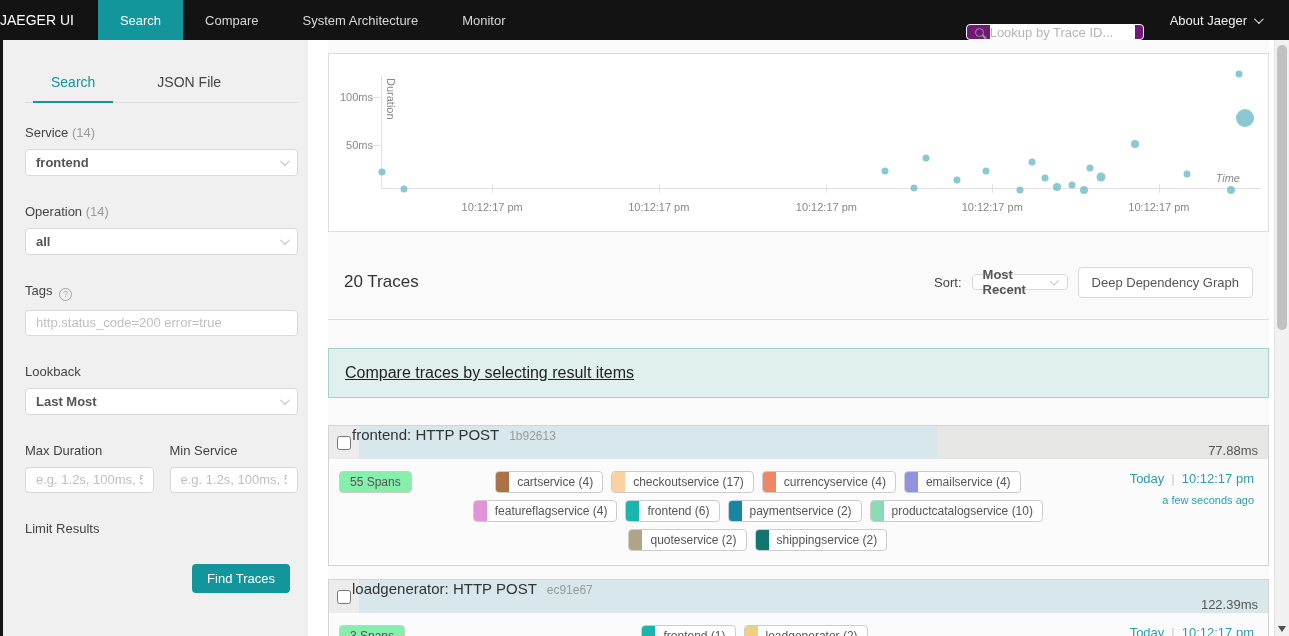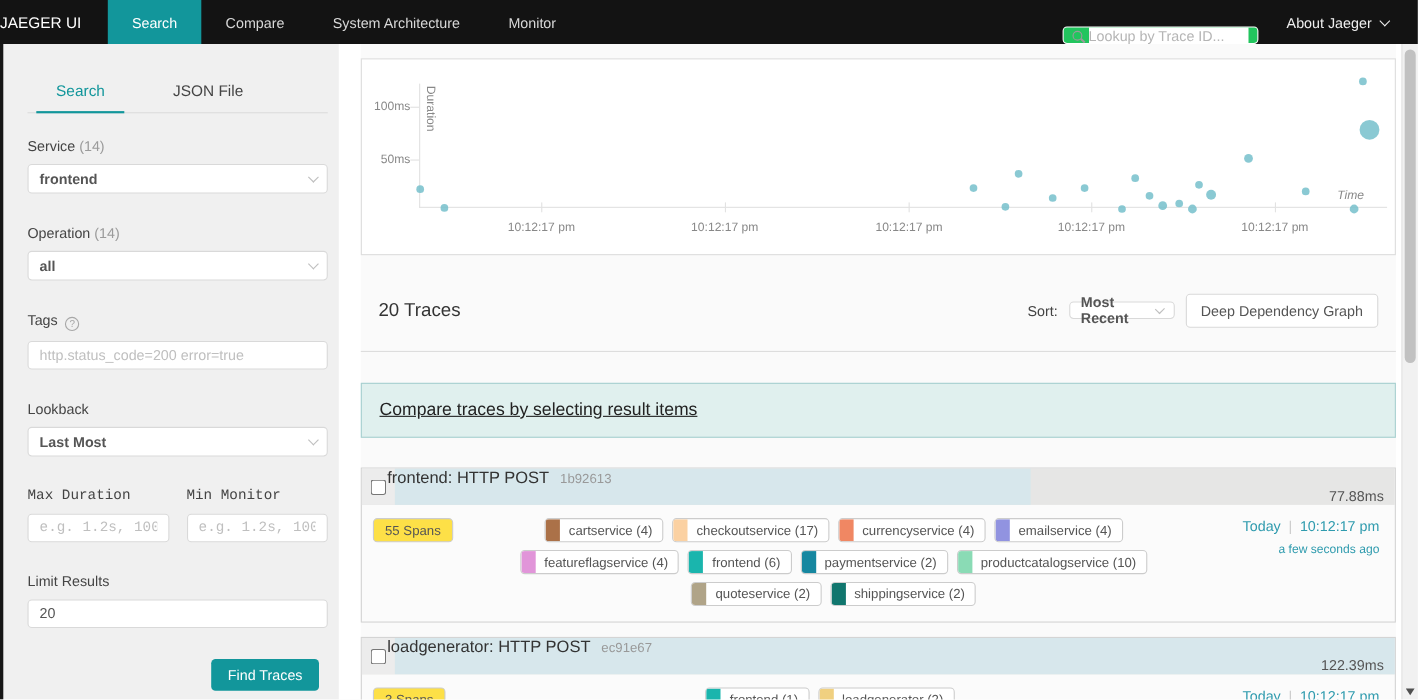--- a/index.html
+++ b/index.html
@@ -6,21 +6,21 @@
   html,body { width:1289px; height:636px; overflow:hidden; }
   body { font-family:"Liberation Sans", sans-serif; background:#fff; position:relative; color:#333; }
   .app { position:absolute; inset:0; overflow:hidden; }
 
   
   .navbar { position:absolute; left:0; top:0; right:0; height:40px; background:#131313; display:flex; align-items:stretch; z-index:10; }
   .brand { color:#fff; font-size:14px; display:flex; align-items:center; padding:0 24px 0 0; }
   .nav-item { color:#d8d8d8; font-size:13px; display:flex; align-items:center; padding:0 22px; cursor:pointer; }
   .nav-item.active { background:#12969b; color:#fff; }
   .nav-right { margin-left:auto; display:flex; align-items:center; gap:26px; padding-right:28px; }
-  .trace-lookup { width:178px; height:16px; background:#22c55e; border:1px solid #fff; border-radius:4px; display:flex; align-items:center; padding:0 8px; gap:6px;margin-top:24px; }
+  .trace-lookup { width:178px; height:16px; background:#701a75; border:1px solid #fff; border-radius:4px; display:flex; align-items:center; padding:0 8px; gap:6px;margin-top:24px; }
   .trace-lookup input { border:none; outline:none; flex:1; font-size:13px; color:#555; font-family:inherit; min-width:0; }
   .trace-lookup input::placeholder { color:#b5b5b5; }
   .mag { width:9px; height:9px; border:1.5px solid #9a9a9a; border-radius:50%; position:relative; flex:none; }
   .mag::after { content:""; position:absolute; width:5px; height:1.5px; background:#9a9a9a; transform:rotate(45deg); right:-4px; bottom:-2px; }
   .about { color:#efefef; font-size:13px; display:flex; align-items:center; gap:7px; cursor:pointer; }
   .chev { width:7px; height:7px; border-right:1.5px solid currentColor; border-bottom:1.5px solid currentColor; transform:rotate(45deg) translateY(-2px); display:inline-block; }
 
   .left-edge { position:absolute; left:0; top:40px; bottom:0; width:3px; background:#161616; z-index:9; }
 
   
@@ -30,21 +30,21 @@
   .side-tab.active { color:#12969b; }
   .side-tab.active::after { content:""; position:absolute; left:8px; right:8px; bottom:-1px; height:2px; background:#12969b; }
   .field { margin-top:22px; }
   .field-label { font-size:13px; color:#444; margin-bottom:9px; }
   .field-label .cnt { color:#9b9b9b; }
   .fake-select { height:27px; background:#fff; border:1px solid #d9d9d9; border-radius:4px; display:flex; align-items:center; padding:0 10px; font-size:13px; color:#555; cursor:pointer;font-weight:bold; }
   .fake-select .chev { margin-left:auto; color:#bfbfbf; }
   .txt-input { width:100%; height:26px; background:#fff; border:1px solid #d9d9d9; border-radius:4px; padding:0 10px; font-size:13px; color:#555; font-family:inherit; outline:none; }
   .txt-input::placeholder { color:#bfbfbf; }
   .duo { display:flex; gap:16px; }
-  .duo .col { flex:1; min-width:0;font-family:Liberation Mono, monospace; }
+  .duo .col { flex:1; min-width:0; }
   .qmark { display:inline-flex; width:13px; height:13px; border:1px solid #a7a7a7; border-radius:50%; color:#a7a7a7; font-size:9px; align-items:center; justify-content:center; vertical-align:-2px; margin-left:3px; cursor:pointer; }
   .find-row { display:flex; justify-content:flex-end; margin-top:28px; padding-right:8px; }
   .find-btn { background:#12969b; color:#fff; border:none; border-radius:4px; font-size:13px; padding:7px 15px; font-family:inherit; cursor:pointer; }
 
   
   .main { position:absolute; left:328px; top:40px; width:941px; bottom:0; background:#fafafa; }
 
   
   .chart-card { position:absolute; left:0; top:13px; width:941px; height:179px; background:#fff; border:1px solid #ddd; }
   .plot { position:absolute; inset:0; }
@@ -74,21 +74,21 @@
   .trace-card { background:#fbfbfb; border:1px solid #d4d4d4; }
   .trace-header { position:relative; height:33px; background:#e6e6e5; cursor:pointer; }
   .cb-cell { position:absolute; left:0; top:0; bottom:0; width:30px; background:#ececec; display:flex; align-items:center; justify-content:center; }
   .cb-cell input { width:14px; height:14px; cursor:pointer; }
   .dur-fill { position:absolute; left:30px; top:0; bottom:0; background:#d7e7ec; }
   .th-content { position:relative; height:100%; display:flex; align-items:flex-start; padding-left:23px; padding-right:10px;flex-direction:column; }
   .t-title { font-size:15px; color:#333; }
   .t-id { font-size:12px; color:#999; margin-left:6px; }
   .t-dur { margin-left:auto; font-size:13px; color:#555; }
   .trace-body { display:flex; align-items:flex-start; padding:12px 14px 14px 10px; min-height:62px; }
-  .spans-pill { border:1px solid #ccc; border-radius:4px; background:#fde047; font-size:12px; color:#555; padding:3px 10px; white-space:nowrap; }
+  .spans-pill { border:1px solid #ccc; border-radius:4px; background:#86efac; font-size:12px; color:#555; padding:3px 10px; white-space:nowrap; }
   .svc-wrap { flex:1; display:flex; flex-wrap:wrap; justify-content:center; align-content:flex-start; column-gap:8px; row-gap:7px; padding:0 20px; }
   .svc-pill { display:inline-flex; align-items:stretch; border:1px solid #ccc; border-radius:4px; background:#fff; overflow:hidden; }
   .svc-chip { width:13px; flex:none; }
   .svc-label { font-size:12px; color:#555; padding:3px 9px 3px 8px; white-space:nowrap; }
   .t-when { width:150px; text-align:right; flex:none; }
   .when-line { font-size:13px; color:#2f9bae; white-space:nowrap; }
   .when-line .sep { color:#ccc; margin:0 7px; }
   .when-ago { font-size:11px; color:#2f9bae; margin-top:8px; }
 
   
@@ -164,28 +164,27 @@
         <span class="chev"></span>
       </div>
     </div>
 
     <div class="field duo" style="margin-top:28px;">
       <div class="col">
         <div class="field-label">Max Duration</div>
         <input class="txt-input" type="text" placeholder="e.g. 1.2s, 100ms, 500us" style="">
       </div>
       <div class="col">
-        <div class="field-label">Min Monitor</div>
+        <div class="field-label">Min Service</div>
         <input class="txt-input" type="text" placeholder="e.g. 1.2s, 100ms, 500us" style="">
       </div>
     </div>
 
     <div class="field" style="margin-top:28px;">
       <div class="field-label">Limit Results</div>
-      <input class="txt-input" type="text" value="20" style="">
     </div>
 
     <div class="find-row">
       <button class="find-btn">Find Traces</button>
     </div>
   </aside>
 
   <main class="main">
 
     <section class="chart-card">

